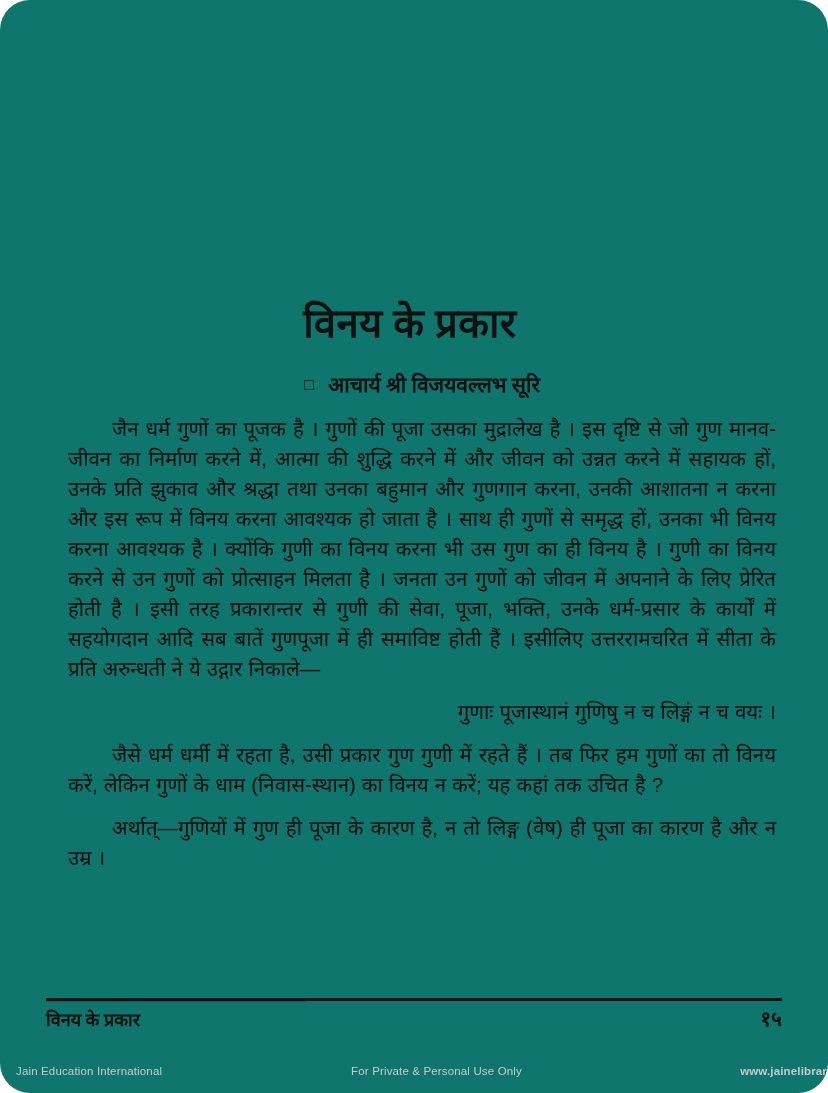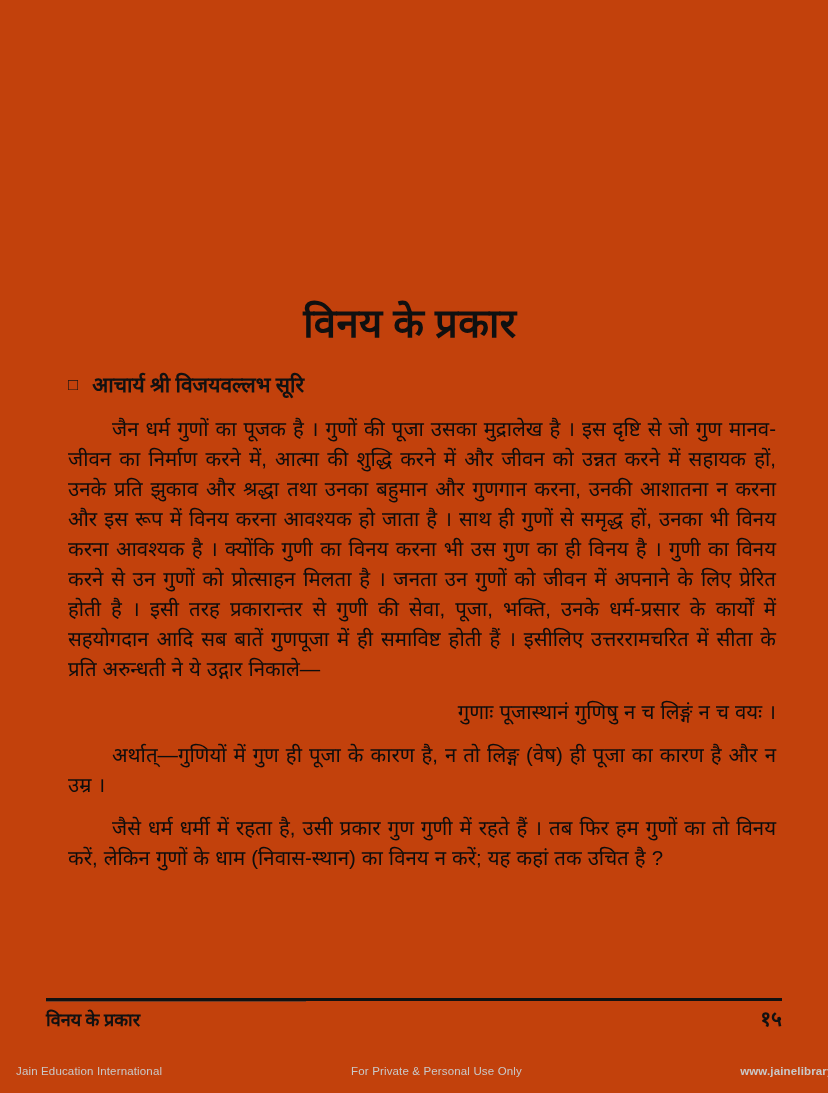--- a/index.html
+++ b/index.html
@@ -9,23 +9,24 @@
     background: #ffffff;
   }
   body {
     font-family: "Liberation Serif", "DejaVu Serif", serif;
   }
   .page {
     position: relative;
     width: 828px;
     height: 1093px;
     margin: 0 auto;
-    background: #c2410c;
+    background: #0f766e;
     overflow: hidden;
     box-sizing: border-box;
+    border-radius: 30px;
   }
 
   
   .content {
     position: absolute;
     left: 68px;
     top: 0;
     width: 708px;
   }
 
@@ -37,21 +38,21 @@
     font-weight: 700;
     letter-spacing: 0.5px;
     color: #101010;
     text-align: center;
     text-indent: -24px;
     font-family: "Liberation Serif", "DejaVu Serif", serif;
   }
 
   .byline {
     margin: 26px 0 0 0;
-    text-align: left;
+    text-align: center;
     font-size: 21px;
     font-weight: 700;
     color: #111111;
     line-height: 1.2;
     white-space: nowrap;
   }
   .byline .bullet {
     display: inline-block;
     font-weight: 400;
     font-size: 17px;
@@ -155,23 +156,23 @@
 
     <div class="byline">
       <span class="bullet">□</span><span>आचार्य श्री विजयवल्लभ सूरि</span>
     </div>
 
     <div class="body-block">
       <p class="para">जैन धर्म गुणों का पूजक है । गुणों की पूजा उसका मुद्रालेख है । इस दृष्टि से जो गुण मानव-जीवन का निर्माण करने में, आत्मा की शुद्धि करने में और जीवन को उन्नत करने में सहायक हों, उनके प्रति झुकाव और श्रद्धा तथा उनका बहुमान और गुणगान करना, उनकी आशातना न करना और इस रूप में विनय करना आवश्यक हो जाता है । साथ ही गुणों से समृद्ध हों, उनका भी विनय करना आवश्यक है । क्योंकि गुणी का विनय करना भी उस गुण का ही विनय है । गुणी का विनय करने से उन गुणों को प्रोत्साहन मिलता है । जनता उन गुणों को जीवन में अपनाने के लिए प्रेरित होती है । इसी तरह प्रकारान्तर से गुणी की सेवा, पूजा, भक्ति, उनके धर्म-प्रसार के कार्यों में सहयोगदान आदि सब बातें गुणपूजा में ही समाविष्ट होती हैं । इसीलिए उत्तररामचरित में सीता के प्रति अरुन्धती ने ये उद्गार निकाले—</p>
 
       <p class="para verse">गुणाः पूजास्थानं गुणिषु न च लिङ्गं न च वयः ।</p>
 
+      <p class="para">जैसे धर्म धर्मी में रहता है, उसी प्रकार गुण गुणी में रहते हैं । तब फिर हम गुणों का तो विनय करें, लेकिन गुणों के धाम (निवास-स्थान) का विनय न करें; यह कहां तक उचित है ?</p>
+
       <p class="para">अर्थात्—गुणियों में गुण ही पूजा के कारण है, न तो लिङ्ग (वेष) ही पूजा का कारण है और न उम्र ।</p>
-
-      <p class="para">जैसे धर्म धर्मी में रहता है, उसी प्रकार गुण गुणी में रहते हैं । तब फिर हम गुणों का तो विनय करें, लेकिन गुणों के धाम (निवास-स्थान) का विनय न करें; यह कहां तक उचित है ?</p>
 
     </div>
 
   </div>
 
   <div class="footer-rule"></div>
 
   <div class="footer">
     <span class="running-head">विनय के प्रकार</span>
     <span class="page-number">१५</span>

